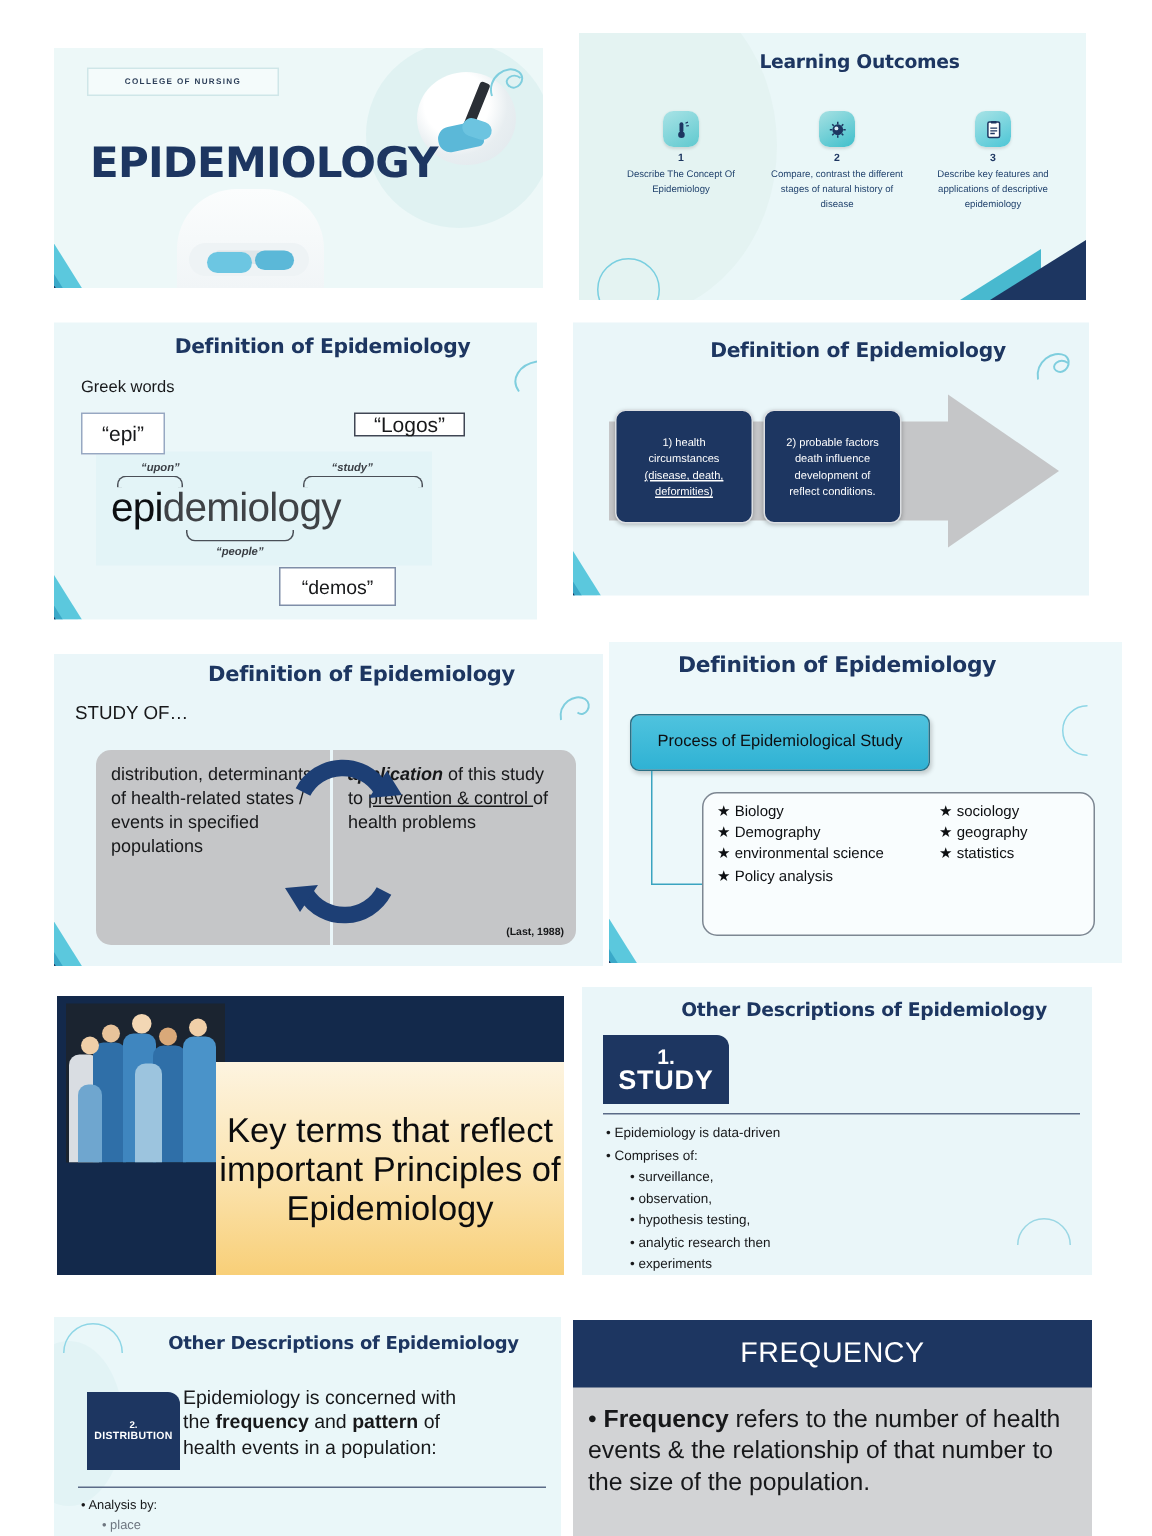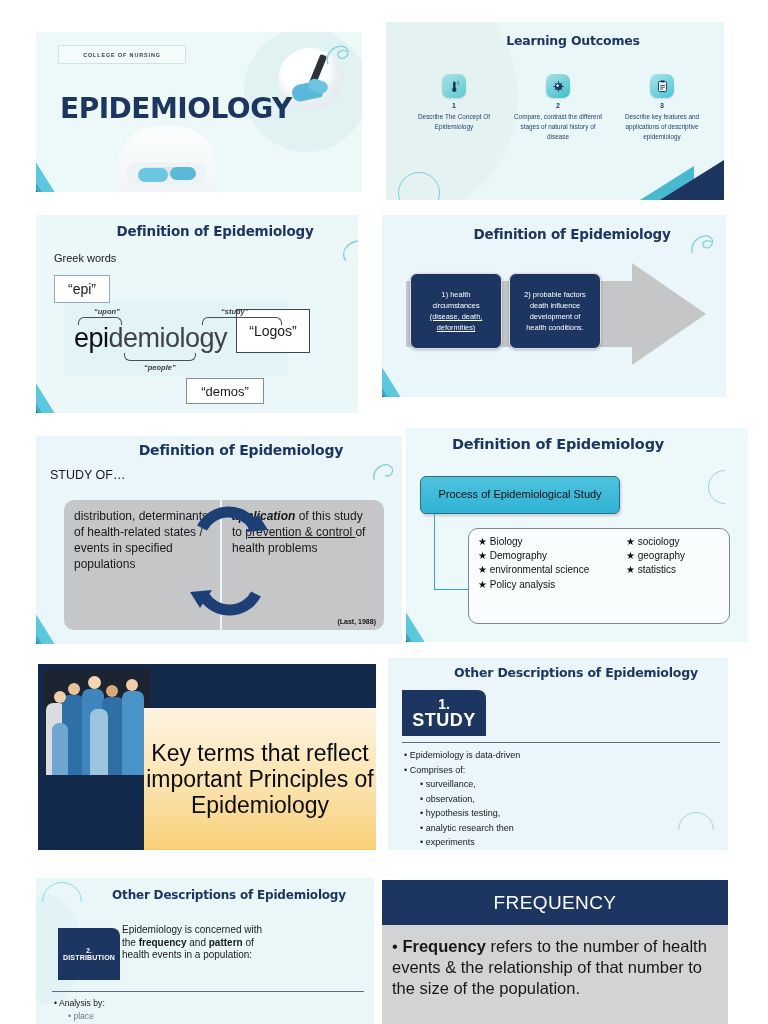--- a/index.html
+++ b/index.html
@@ -90,21 +90,21 @@
   
   #s3 { left: 36px; top: 215px; width: 322px; height: 198px; background: #ebf7f9; }
   #s3 .h { position:absolute; left:0; right:0; top: 8px; font-size: 13.5px; }
   #s3 .greek { position:absolute; left: 18px; top: 37px; font-size: 11px; color:#17181a; }
   #s3 .box {
     position:absolute; background:#fff; border: 1.6px solid #6d7480;
     display:flex; align-items:center; justify-content:center;
     font-size: 14px; color:#17181a;
   }
   #s3 .b-epi   { left: 18px; top: 60px; width: 56px; height: 28px; border-color:#97a8c2; }
-  #s3 .b-logos { left: 200px; top: 60px; width: 74px; height: 44px; border-color:#3f4654;margin-top:34px; }
+  #s3 .b-logos { left: 200px; top: 60px; width: 74px; height: 16px; border-color:#3f4654; }
   #s3 .b-demos { left: 150px; top: 163px; width: 78px; height: 26px; border-color:#7f8ea8; font-size:13px; }
   #s3 .word {
     position:absolute; left: 38px; top: 108px; font-size: 27px; color:#3f4246;
     font-family:"Liberation Sans", sans-serif; letter-spacing: -0.5px;
   }
   #s3 .word b { color:#0d0f12; font-weight:normal; }
   #s3 .band { position:absolute; left: 28px; top: 86px; width: 224px; height: 76px; background:#e3f4f7; }
   #s3 .lbl { position:absolute; font-size: 7.5px; font-style: italic; color:#3b3f45; font-weight:bold; }
   #s3 .l-upon  { left: 58px;  top: 92px; }
   #s3 .l-study { left: 185px; top: 92px; }
@@ -210,21 +210,21 @@
   #s9 .arctl { position:absolute; left: 6px; top: 4px; width: 40px; height: 40px;
       border:1.4px solid #8ed6e6; border-radius:50%; clip-path: inset(0 0 50% 0); }
   #s9 .blob { position:absolute; left:-26px; top: 16px; width: 72px; height: 110px; border-radius:50%; background:#e2f3f5; }
   #s9 .tag {
     position:absolute; left: 22px; top: 50px; width: 62px; height: 52px;
     background:#1d3661; border-radius: 0 8px 0 0; color:#fff;
     display:flex; flex-direction:column; align-items:center; justify-content:center;
   }
   #s9 .tag .n { font-size: 6.5px; font-weight:bold; }
   #s9 .tag .w { font-size: 7px; font-weight:bold; letter-spacing:.2px; }
-  #s9 .lead { position:absolute; left: 86px; right: 6px; top: 46px; font-size: 10px; color:#17181a; line-height: 1.26; }
+  #s9 .lead { position:absolute; left: 86px; right: 6px; top: 46px; font-size: 13px; color:#17181a; line-height: 1.26; }
   #s9 .rule { position:absolute; left: 16px; right: 10px; top: 113px; height: 1.3px; background:#5b6b87; }
   #s9 ul { position:absolute; left: 18px; top: 119px; list-style:none; }
   #s9 li { font-size: 8.6px; color:#17181a; line-height: 1.55; }
   #s9 li::before { content:"• "; }
   #s9 li.sub { padding-left: 14px; color:#6e7680; }
 
   
   #s10 { left: 382px; top: 880px; width: 346px; height: 144px; background:#d2d3d5; }
   #s10 .bar {
     position:absolute; left:0; right:0; top: 0; height: 45px; background:#1d3661;
@@ -350,21 +350,21 @@
     </div>
     <div class="bigarrow">
       <div class="shaft"></div>
         <div class="head"></div>
     </div>
     <div class="cards">
       <div class="card">
         <span><span>1) health</span><br><span>circumstances</span><br><u>(disease, death,</u><br><u>deformities)</u></span>
       </div>
       <div class="card">
-        <span><span>2) probable factors</span><br><span>death influence</span><br><span>development of</span><br><span>health conditions.</span></span>
+        <span><span>2) probable factors</span><br><span>death influence</span><br><span>development of</span><br><span>reflect conditions.</span></span>
       </div>
     </div>
     <div class="wedge">
       <i class="w4"></i>
         <i class="w1"></i>
         <i class="w2"></i>
         <i class="w3"></i>
     </div>
   </div>
 

